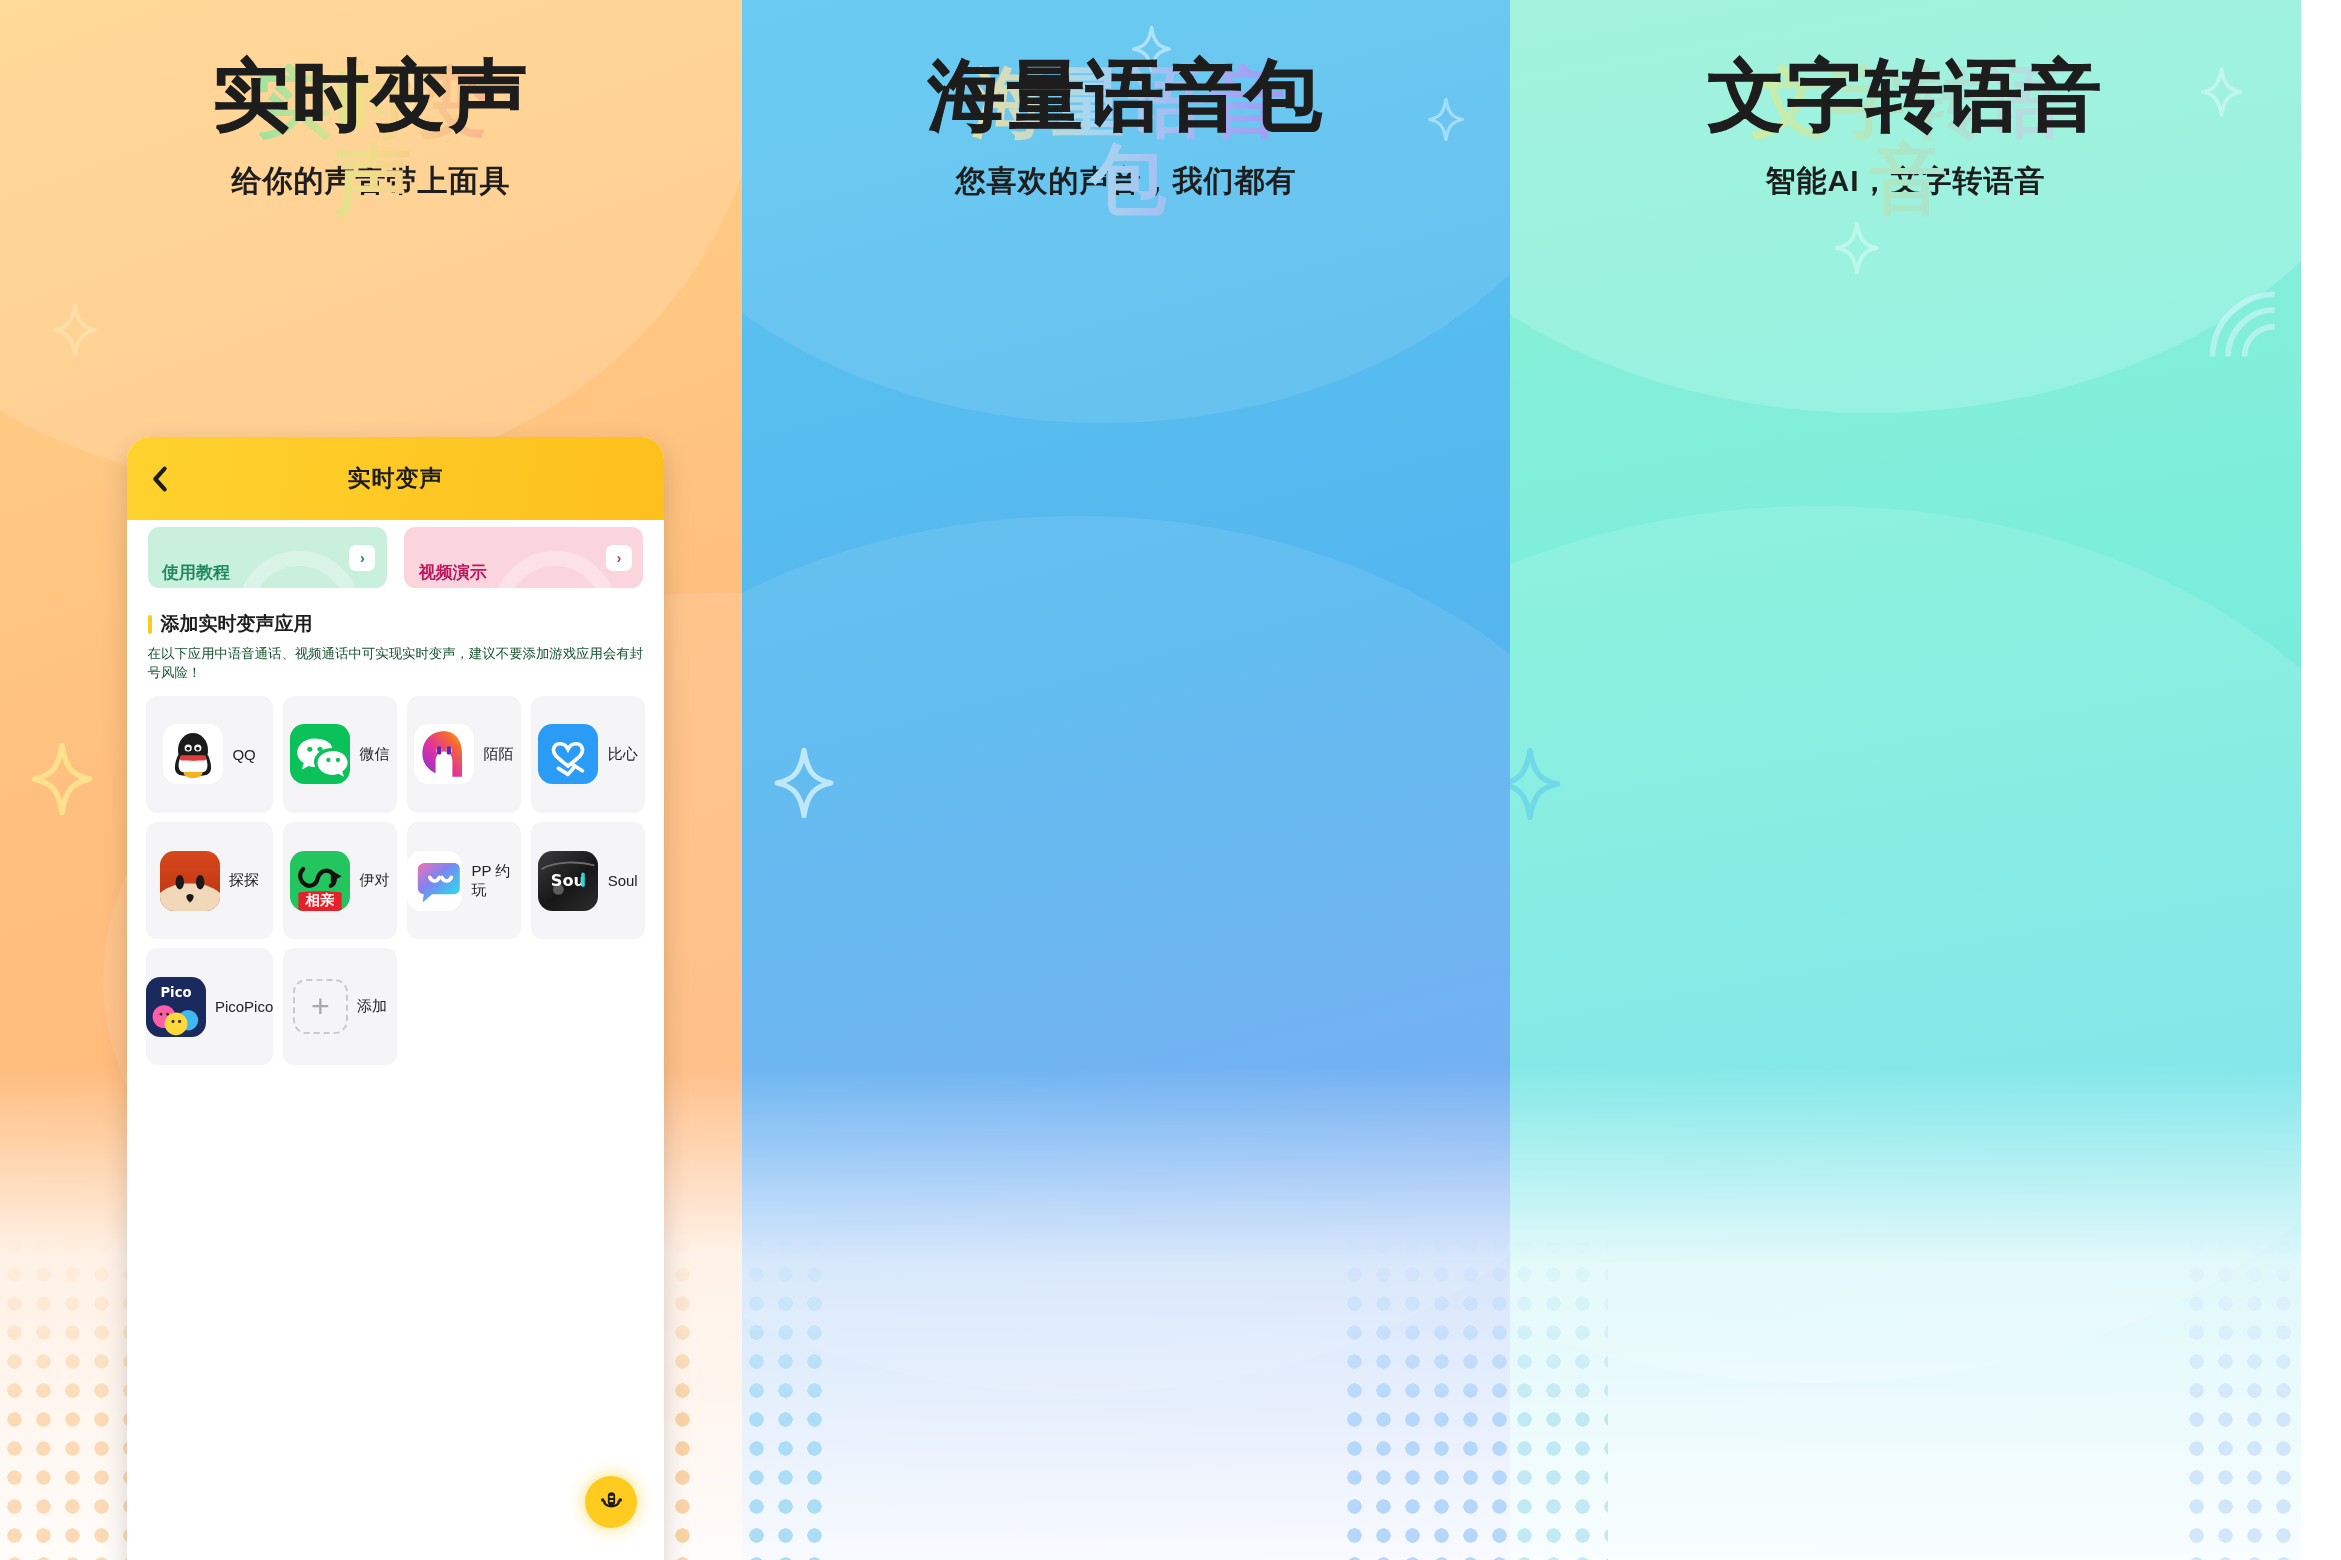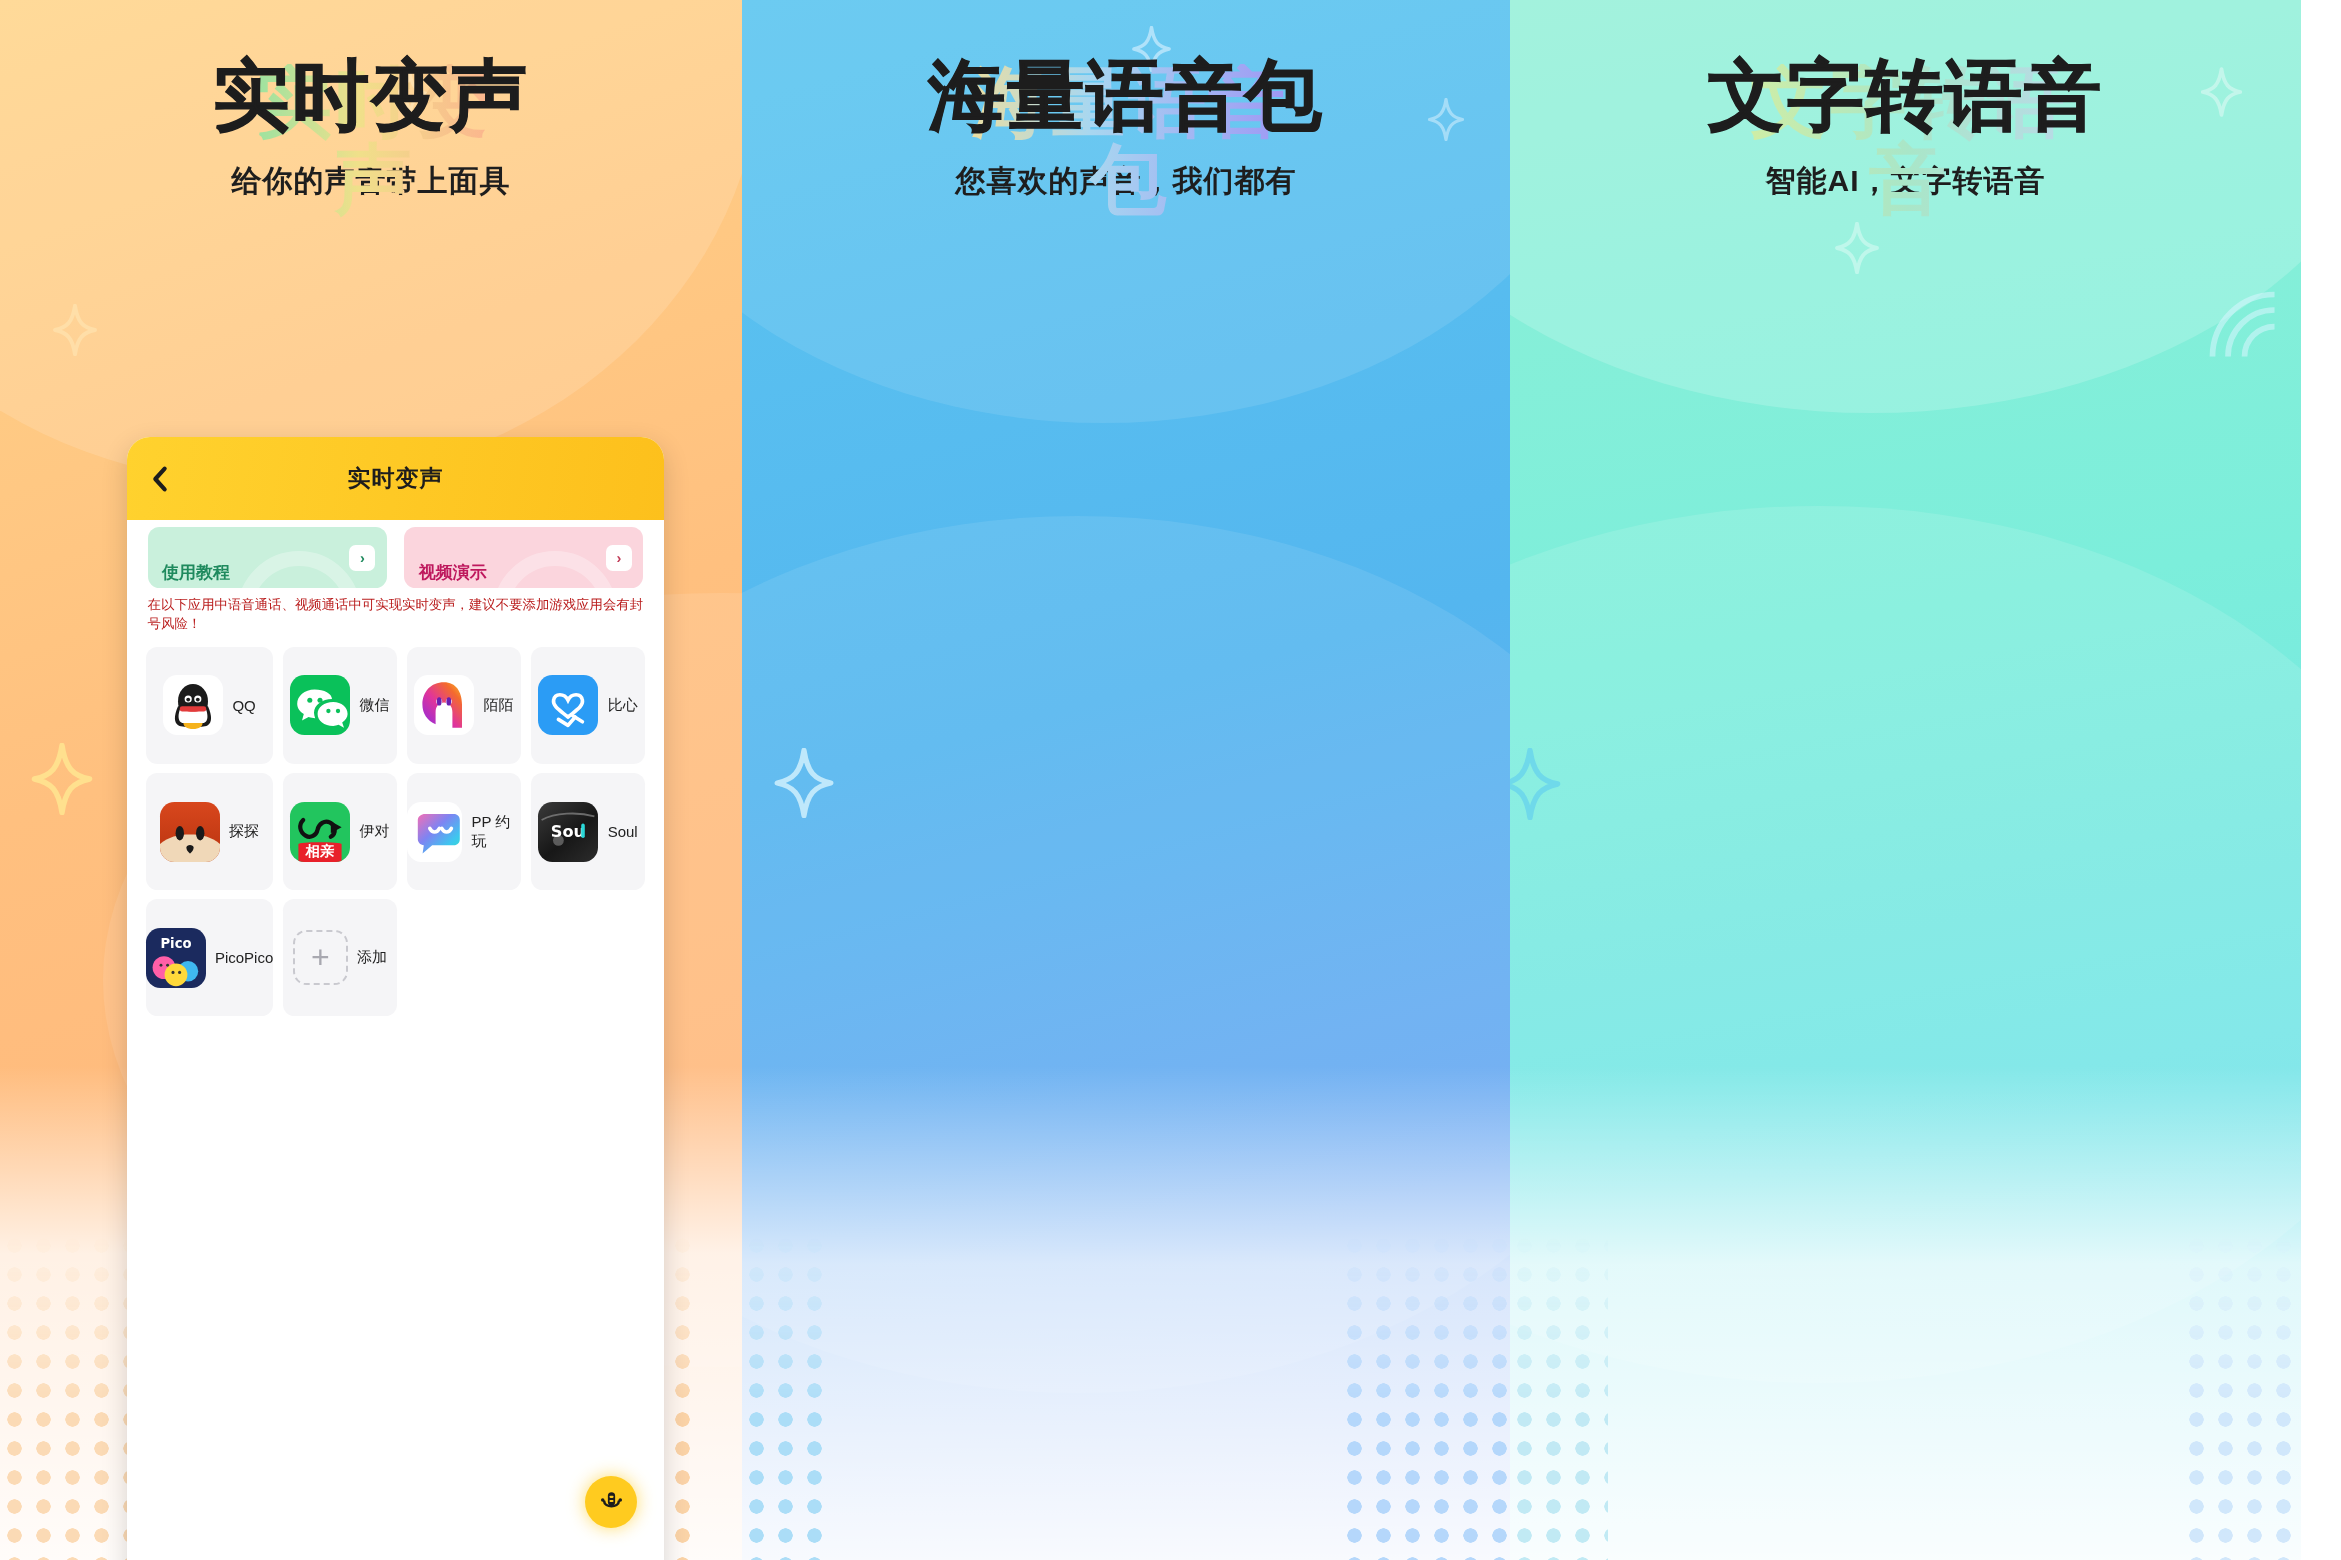--- a/index.html
+++ b/index.html
@@ -131,21 +131,21 @@
     position: absolute; right: 11.4px; top: 50%; transform: translateY(-50%);
     width: 26px; height: 26px; background: #fff; border-radius: 6.7px;
     display: flex; align-items: center; justify-content: center; font-size: 14.4px; font-weight: bold;
   }
   .tut-green .tut-arrow { color: #1f8a5e; }
   .tut-pink  .tut-arrow { color: #c13c58; }
 
   .sec-head { display: flex; align-items: center; padding: 23px 20.6px 0 20.6px; }
   .sec-bar { width: 4.6px; height: 18.6px; background: #ffc91e; border-radius: 2.6px; margin-right: 8.3px; }
   .sec-title { font-size: 19px; font-weight: bold; color: #1d1d1d; }
-  .warn { padding: 7.2px 20.6px 0 20.6px; font-size: 13.4px; line-height: 1.42; color: #b91c1c; }
+  .warn { padding: 7.2px 20.6px 0 20.6px; font-size: 13.4px; line-height: 1.42; color: #14532d; }
 
   .app-grid { display: grid; grid-template-columns: repeat(4, 1fr); gap: 9.3px; padding: 13.4px 18.6px 0 18.6px; }
   .app-cell {
     background: #f5f5f7; border-radius: 11.4px; height: 117px;
     display: flex; flex-direction: row; align-items: center; justify-content: center; gap: 9.3px;
   }
   .app-ico { width: 60px; height: 60px; border-radius: 14.4px; overflow: hidden; position: relative; text-decoration: underline; }
   .app-name { font-size: 15px; color: #222; }
   .app-add-box {
     width: 55px; height: 55px; border: 2.1px dashed #c9c9cf; border-radius: 13.4px;
@@ -214,20 +214,24 @@
               <span class="tut-label">使用教程</span>
               <span class="tut-arrow">›</span>
             </div>
             <div class="tut-card tut-pink">
               <span class="arc"></span>
               <span class="tut-label">视频演示</span>
               <span class="tut-arrow">›</span>
             </div>
           </div>
 
+          <div class="sec-head">
+            <span class="sec-bar"></span>
+            <span class="sec-title">添加实时变声应用</span>
+          </div>
           <div class="warn">在以下应用中语音通话、视频通话中可实现实时变声，建议不要添加游戏应用会有封号风险！</div>
 
           <div class="app-grid">
 
             <div class="app-cell">
               <div class="app-ico" style="background:#fff;">
                 <svg width="60" height="60" viewBox="0 0 100 100">
                   <ellipse cx="50" cy="44" rx="25" ry="29" fill="#1b1b1b"></ellipse>
                   <path d="M25 52 C18 68 18 80 26 84 C34 88 66 88 74 84 C82 80 82 68 75 52Z" fill="#1b1b1b"></path>
                   <path d="M28 58 C24 70 26 78 32 80 L68 80 C74 78 76 70 72 58Z" fill="#fff"></path>

